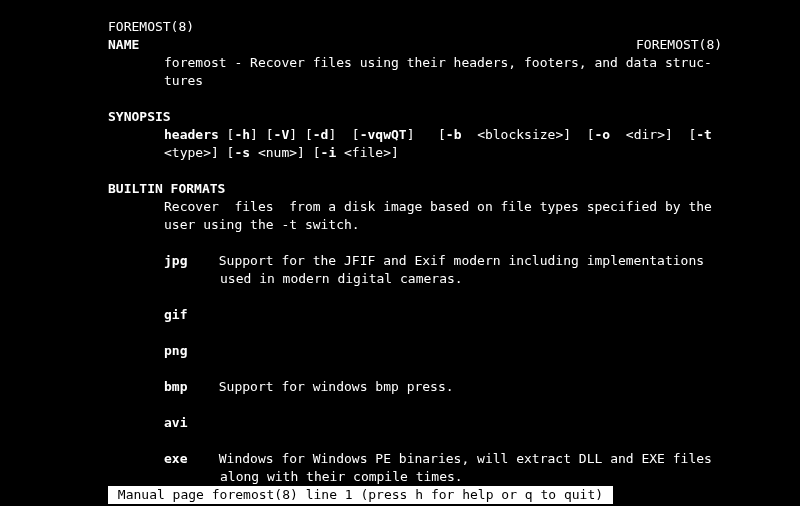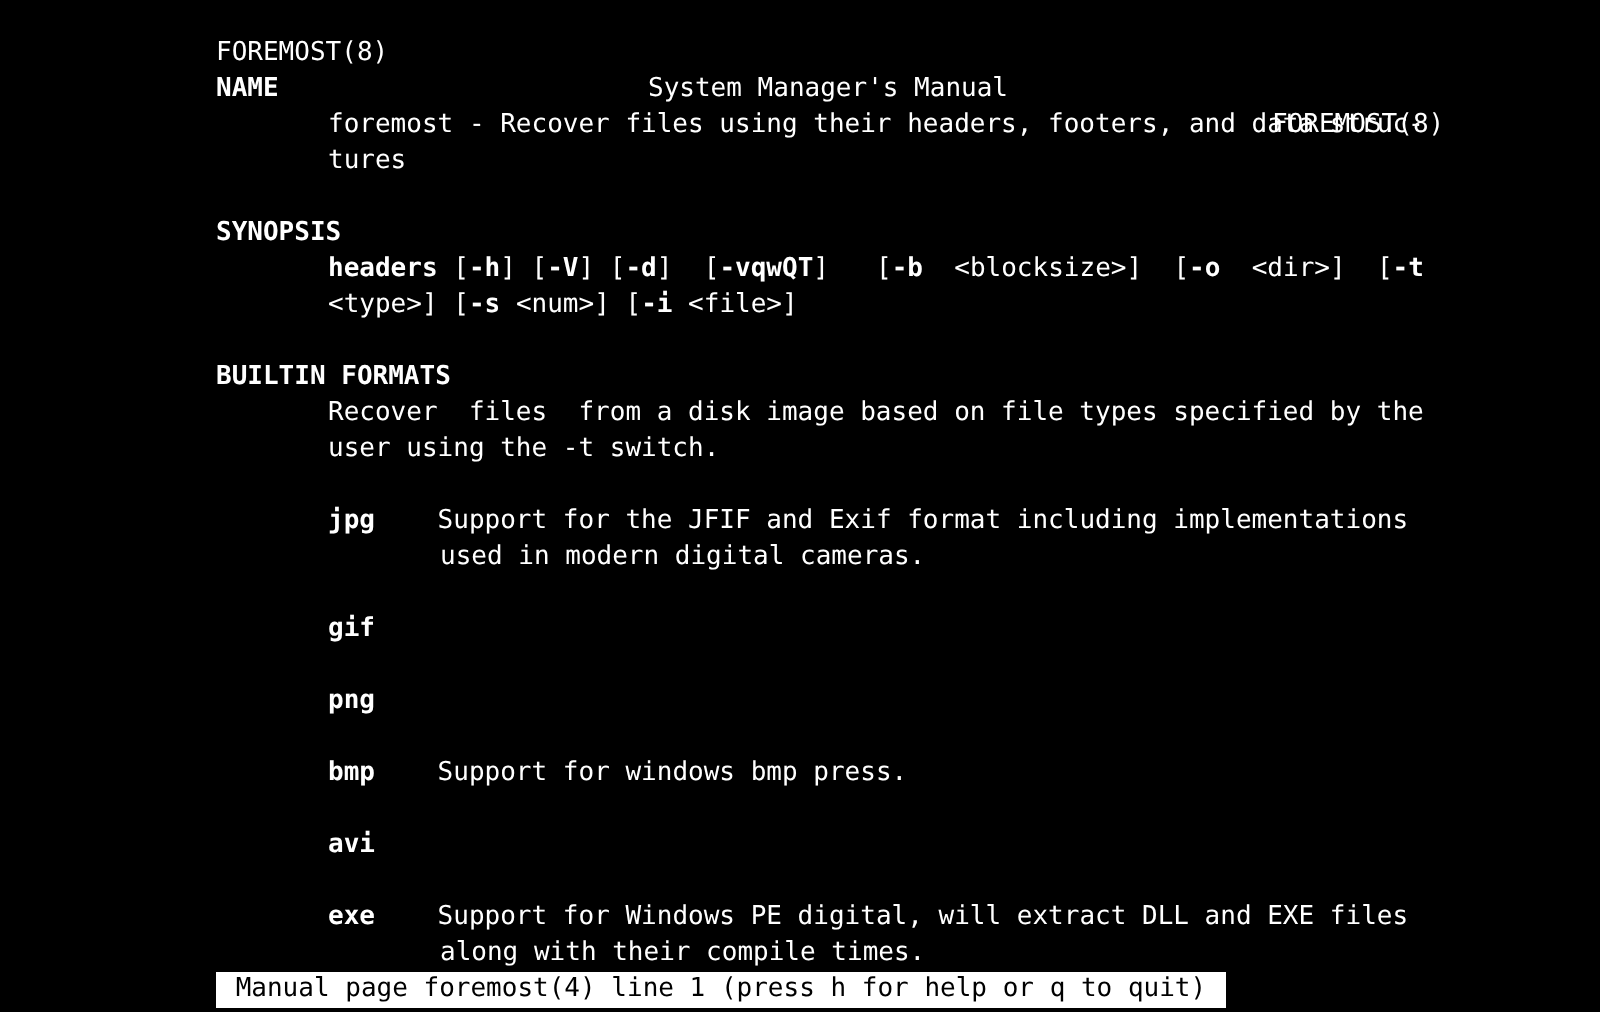--- a/index.html
+++ b/index.html
@@ -9,45 +9,44 @@
   .u{}
   .status{background:#fff;color:#000;display:inline-block;padding:0 2px;}
 </style>
 </head>
 <body>
 
 <div class="page">
 
   <div class="line" style="top:0px;">
     <span style="position:absolute;left:96px;">FOREMOST(8)</span>
-    <span style="position:absolute;left:312px;">System Manager's Manual</span>
     <span style="position:absolute;left:624px;">FOREMOST(8)</span>
   </div>
 
   <div class="line bold" style="top:36px;left:96px;">NAME</div>
   <div class="line" style="top:54px;left:152px;">foremost - Recover files using their headers, footers, and data struc-</div>
   <div class="line" style="top:72px;left:152px;">tures</div>
 
   <div class="line bold" style="top:108px;left:96px;">SYNOPSIS</div>
   <div class="line" style="top:126px;left:152px;"><span class="bold">headers</span> [<span class="bold">-h</span>] [<span class="bold">-V</span>] [<span class="bold">-d</span>]  [<span class="bold">-vqwQT</span>]   [<span class="bold">-b</span>  <span class="u">&lt;blocksize&gt;</span>]  [<span class="bold">-o</span>  <span class="u">&lt;dir&gt;</span>]  [<span class="bold">-t</span></div>
   <div class="line" style="top:144px;left:152px;"><span class="u">&lt;type&gt;</span>] [<span class="bold">-s</span> <span class="u">&lt;num&gt;</span>] [<span class="bold">-i</span> <span class="u">&lt;file&gt;</span>]</div>
 
   <div class="line bold" style="top:180px;left:96px;">BUILTIN FORMATS</div>
   <div class="line" style="top:198px;left:152px;">Recover  files  from a disk image based on file types specified by the</div>
   <div class="line" style="top:216px;left:152px;">user using the -t switch.</div>
 
-  <div class="line" style="top:252px;left:152px;"><span class="bold">jpg</span>    <span>Support for the JFIF and Exif format including implementations</span></div>
+  <div class="line" style="top:252px;left:152px;"><span class="bold">jpg</span>    <span>Support for the JFIF and Exif modern including implementations</span></div>
   <div class="line" style="top:270px;left:208px;">used in modern digital cameras.</div>
 
   <div class="line bold" style="top:306px;left:152px;">gif</div>
 
   <div class="line bold" style="top:342px;left:152px;">png</div>
 
   <div class="line" style="top:378px;left:152px;"><span class="bold">bmp</span>    <span>Support for windows bmp press.</span></div>
 
   <div class="line bold" style="top:414px;left:152px;">avi</div>
 
-  <div class="line" style="top:450px;left:152px;"><span class="bold">exe</span>    <span>Support for Windows PE digital, will extract DLL and EXE files</span></div>
+  <div class="line" style="top:450px;left:152px;"><span class="bold">exe</span>    <span>Windows for Windows PE binaries, will extract DLL and EXE files</span></div>
   <div class="line" style="top:468px;left:208px;">along with their compile times.</div>
 
-  <div class="line" style="top:486px;left:96px;"><span class="status"> Manual page foremost(4) line 1 (press h for help or q to quit) </span></div>
+  <div class="line" style="top:486px;left:96px;"><span class="status"> Manual page foremost(8) line 1 (press h for help or q to quit) </span></div>
 
 </div>
 
 </body></html>

